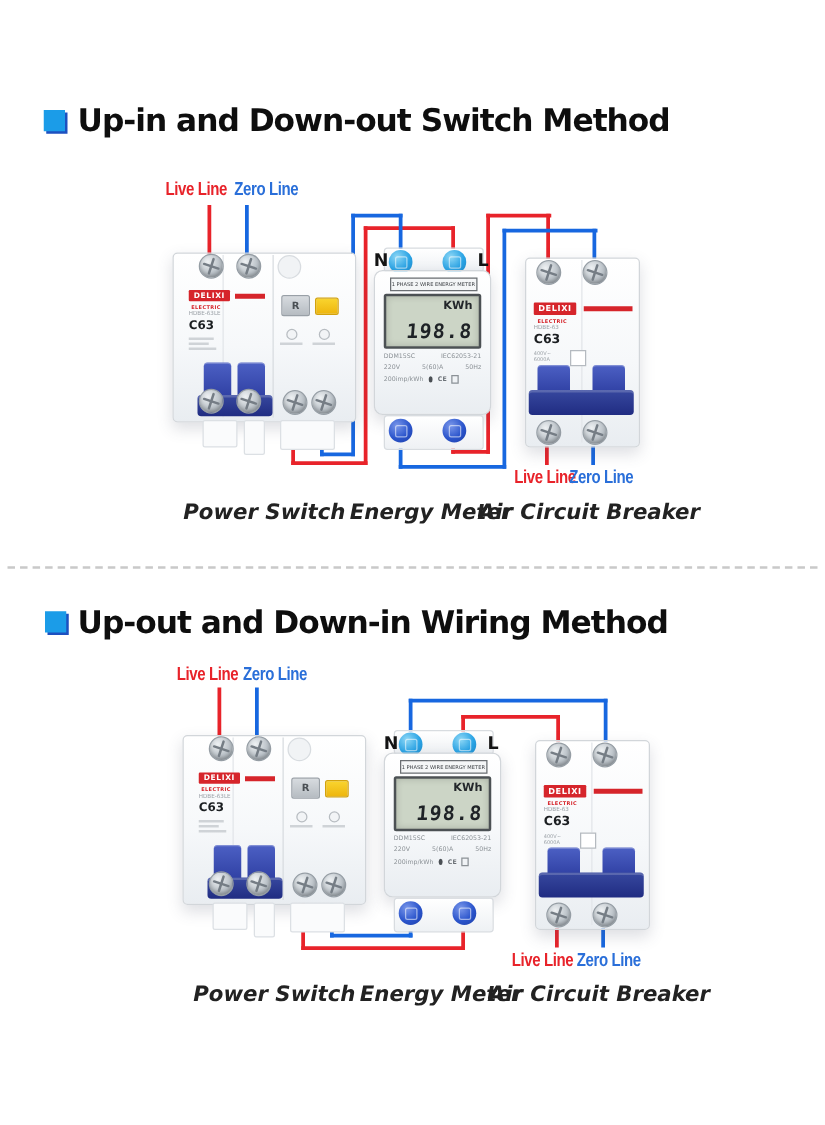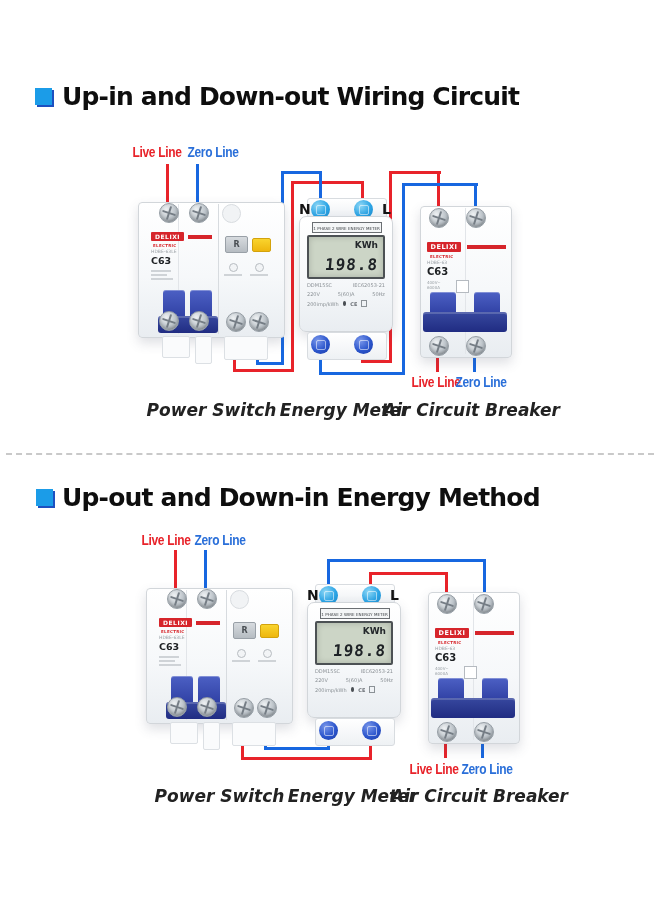--- a/index.html
+++ b/index.html
@@ -64,21 +64,21 @@
   .lcd-val{position:absolute;right:5px;bottom:3px;font-family:"DejaVu Sans Mono","Liberation Mono",monospace;
            font-weight:bold;font-size:16px;color:#1e2226;transform:skewX(-5deg);letter-spacing:1px;}
   .em-row{position:absolute;display:flex;justify-content:space-between;color:#8b9196;font-size:5px;white-space:nowrap;}
   .em-ico{display:inline-block;}
   .nl{position:absolute;font-weight:bold;font-size:14px;color:#141414;}
 </style>
 </head>
 <body>
 
 <div class="title-sq" style="left:35px;top:88px;"></div>
-<div class="title" style="left:62px;top:82px;">Up-in and Down-out Wiring Circuit</div>
+<div class="title" style="left:62px;top:82px;">Up-in and Down-out Switch Method</div>
 
 <div class="lead-label live" style="left:121px;top:143px;width:72px;">Live Line</div>
 <div class="lead-label zero" style="left:177px;top:143px;width:72px;">Zero Line</div>
 
 <div class="w red" style="left:166px;top:164px;width:3px;height:50px;"></div>
 <div class="w blue" style="left:196px;top:164px;width:3px;height:50px;"></div>
 
 <div class="w red" style="left:233px;top:321px;width:3px;height:51px;"></div>
 <div class="w red" style="left:233px;top:369px;width:61px;height:3px;"></div>
 <div class="w red" style="left:291px;top:181px;width:3px;height:191px;"></div>
@@ -195,21 +195,21 @@
   <div class="screw" style="left:46px;top:132px;"></div>
 </div>
 
 <div class="caption" style="left:134px;top:400px;width:155px;">Power Switch</div>
 <div class="caption" style="left:267px;top:400px;width:155px;">Energy Meter</div>
 <div class="caption" style="left:383px;top:400px;width:175px;">Air Circuit Breaker</div>
 
 <div class="divider"></div>
 
 <div class="title-sq" style="left:36px;top:489px;"></div>
-<div class="title" style="left:62px;top:483px;">Up-out and Down-in Energy Method</div>
+<div class="title" style="left:62px;top:483px;">Up-out and Down-in Wiring Method</div>
 
 <div class="lead-label live" style="left:130px;top:531px;width:72px;">Live Line</div>
 <div class="lead-label zero" style="left:184px;top:531px;width:72px;">Zero Line</div>
 
 <div class="w red" style="left:174px;top:550px;width:3px;height:50px;"></div>
 <div class="w blue" style="left:204px;top:550px;width:3px;height:50px;"></div>
 
 <div class="w red" style="left:241px;top:707px;width:3px;height:53px;"></div>
 <div class="w red" style="left:241px;top:757px;width:131px;height:3px;"></div>
 <div class="w red" style="left:369px;top:731px;width:3px;height:29px;"></div>

